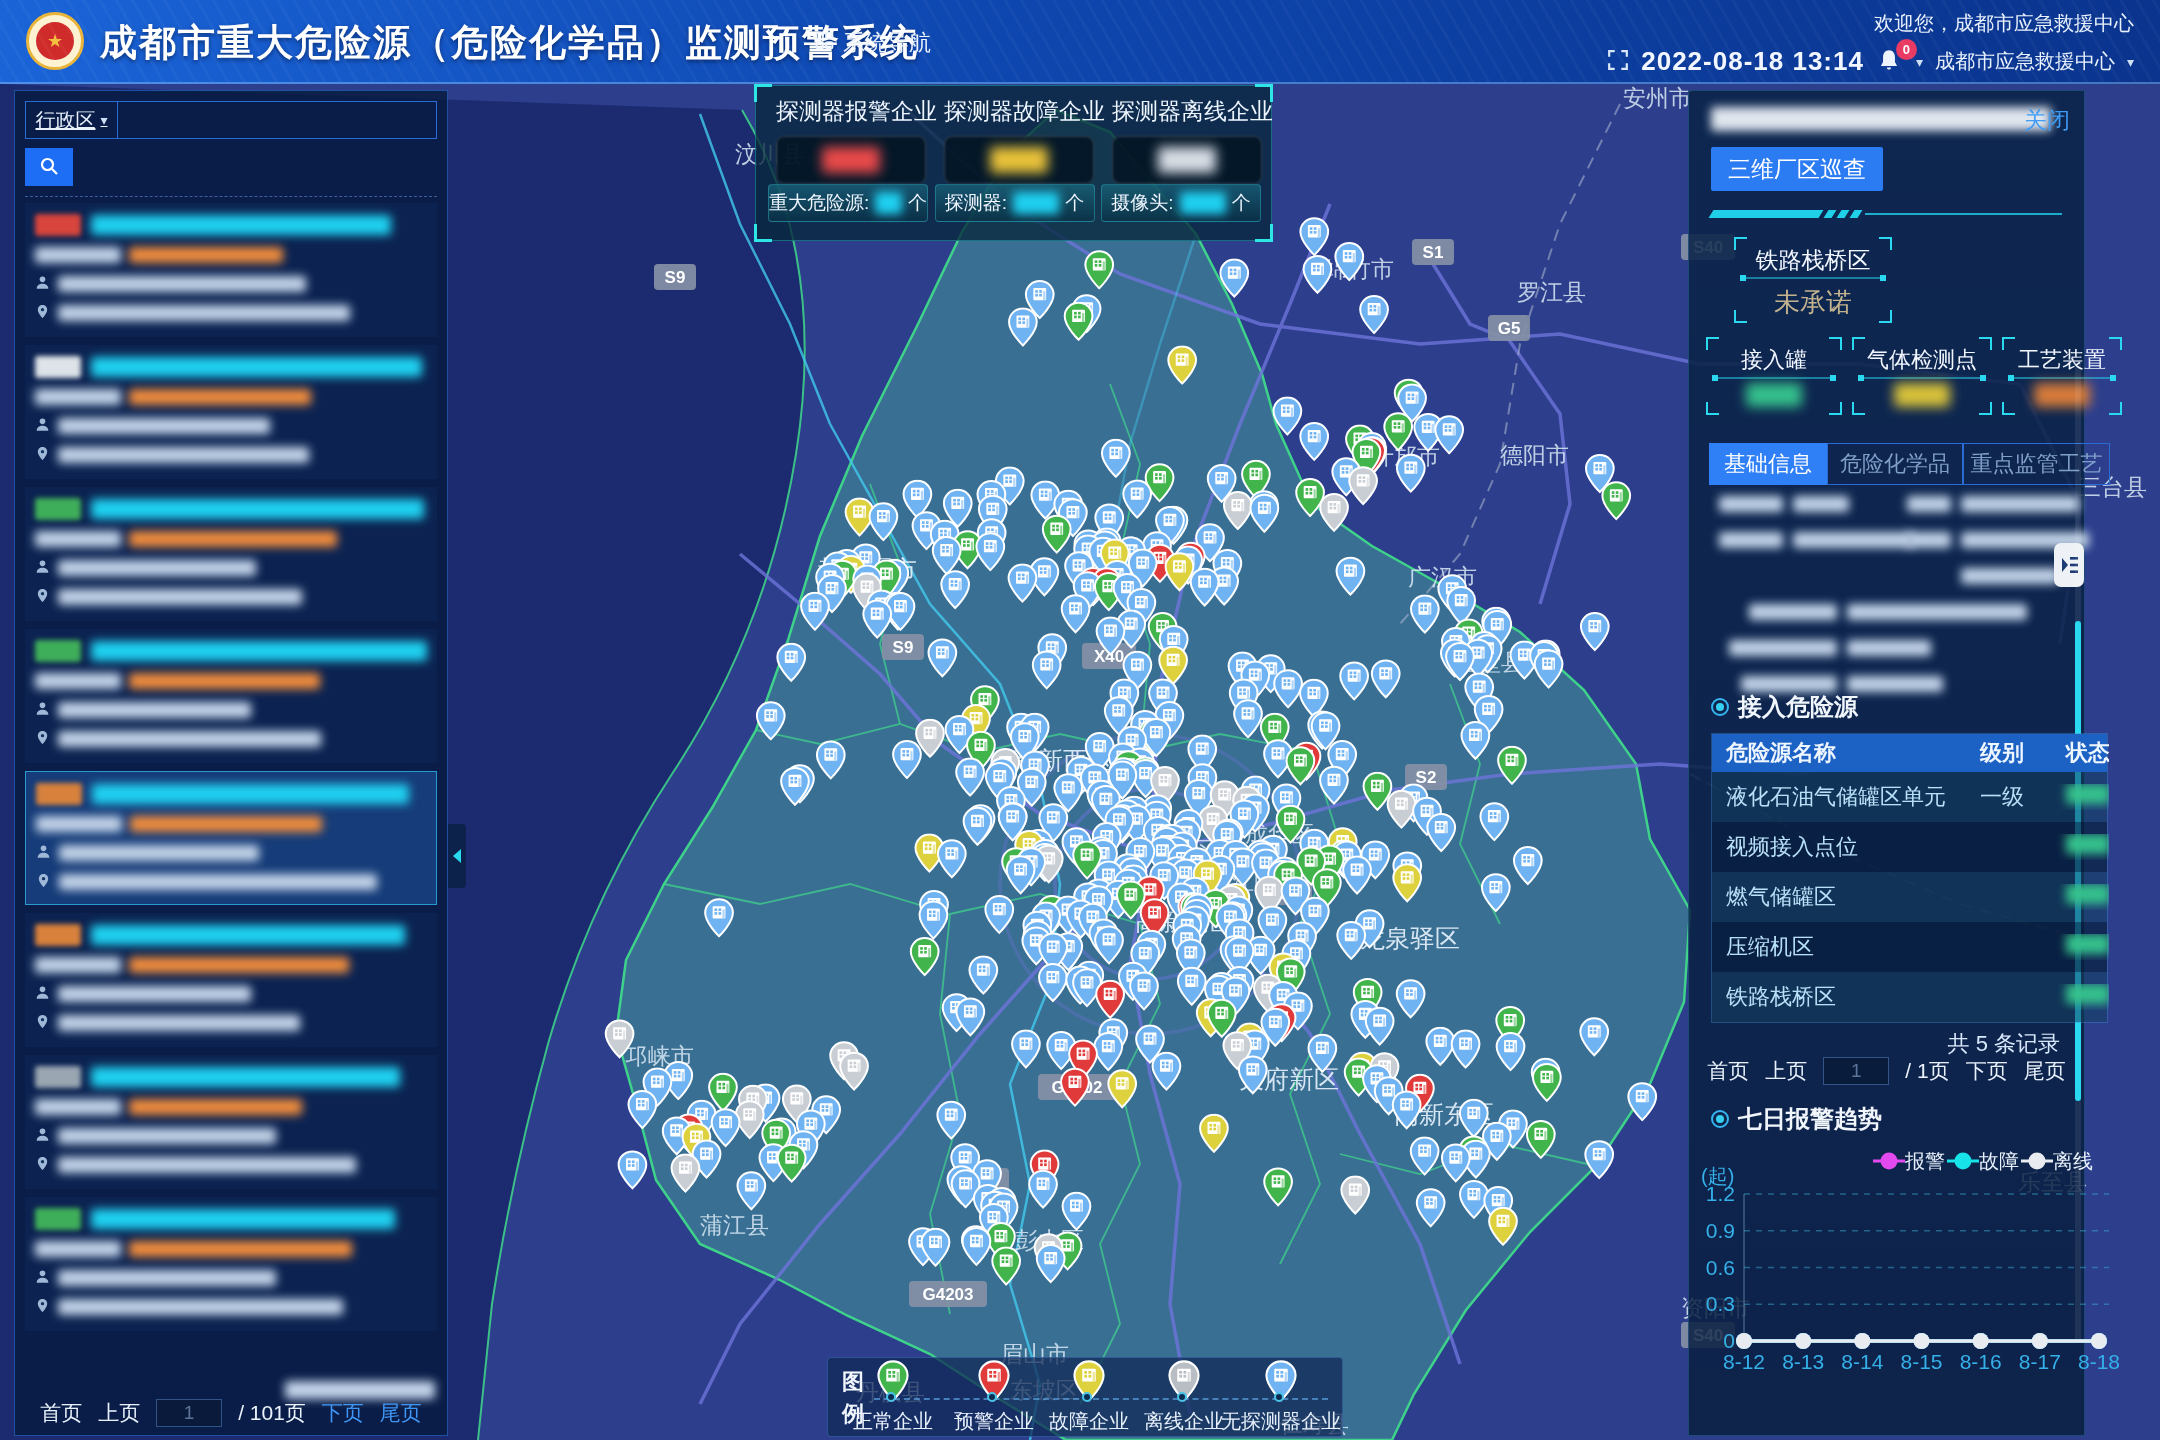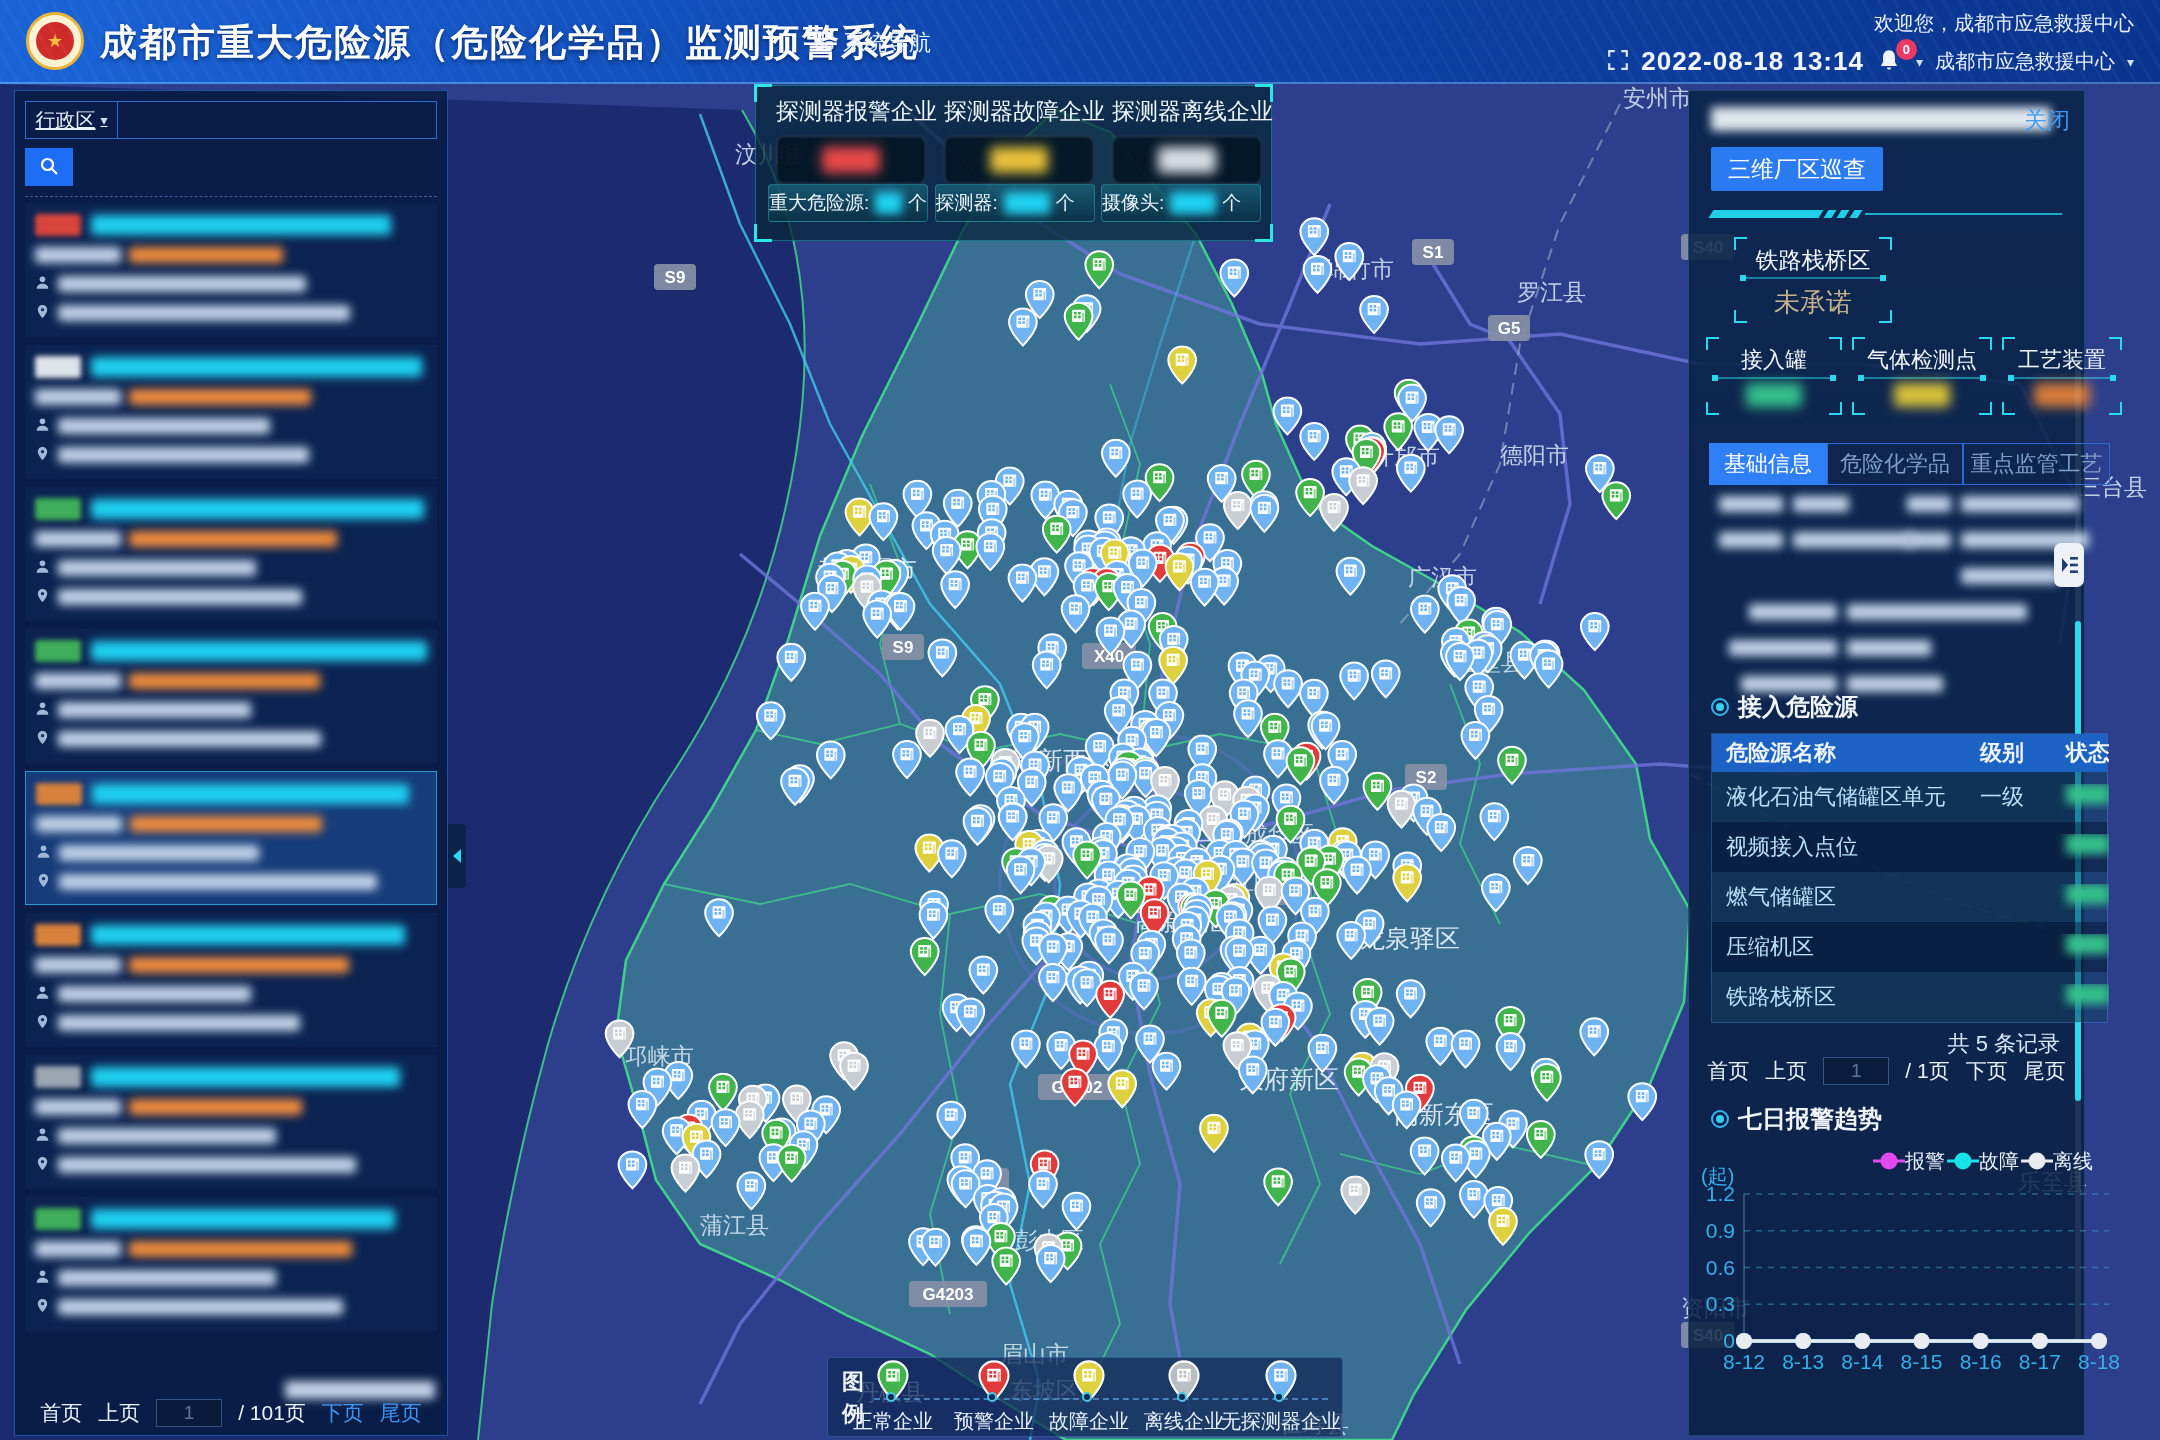--- a/index.html
+++ b/index.html
@@ -72,21 +72,21 @@
   .cor.tr{right:-2px;top:-2px;border-right-width:3px;border-top-width:3px;}
   .cor.bl{left:-2px;bottom:-2px;border-left-width:3px;border-bottom-width:3px;}
   .cor.br{right:-2px;bottom:-2px;border-right-width:3px;border-bottom-width:3px;}
   .stat-col{position:absolute;top:10px;width:150px;text-align:center;}
   .stat-col .lbl{font-size:23px;color:#eef6ff;white-space:nowrap;}
   .numbox{margin-top:9px;height:48px;background:rgba(4,20,34,.85);border:1px solid rgba(255,255,255,.18);
     border-radius:8px;display:flex;align-items:center;justify-content:center;filter:blur(1.2px);}
   #stats-pills{position:absolute;left:0;top:98px;width:517px;display:flex;justify-content:space-between;padding:0 12px;}
   .pill{width:160px;height:38px;border-radius:4px;border:1px solid rgba(40,150,170,.6);
     background:linear-gradient(180deg,rgba(30,120,140,.55),rgba(10,50,70,.75));
-    display:flex;align-items:center;justify-content:flex-start;gap:6px;font-size:19px;color:#eef6ff;white-space:nowrap;}
+    display:flex;align-items:center;justify-content:center;gap:6px;font-size:19px;color:#eef6ff;white-space:nowrap;}
   
   #detail-panel{position:absolute;left:1688px;top:90px;width:397px;height:1346px;z-index:40;
     background:linear-gradient(180deg,rgba(10,36,72,.88),rgba(8,30,62,.84));
     border:1px solid rgba(60,140,200,.35);}
   #dp-title-blur{position:absolute;left:22px;top:16px;width:340px;height:24px;}
   #dp-close{position:absolute;right:14px;top:14px;font-size:23px;color:#3f9df5;cursor:pointer;}
   #dp-tour-btn{position:absolute;left:22px;top:56px;width:172px;height:44px;background:#2b7cf2;border:none;
     color:#fff;font-size:23px;font-family:inherit;cursor:pointer;border-radius:2px;}
   #dp-divider{position:absolute;left:22px;right:22px;top:118px;height:10px;display:flex;align-items:center;gap:5px;}
   #dp-divider .seg{width:110px;height:8px;background:#1fd0e8;transform:skewX(-32deg);}

